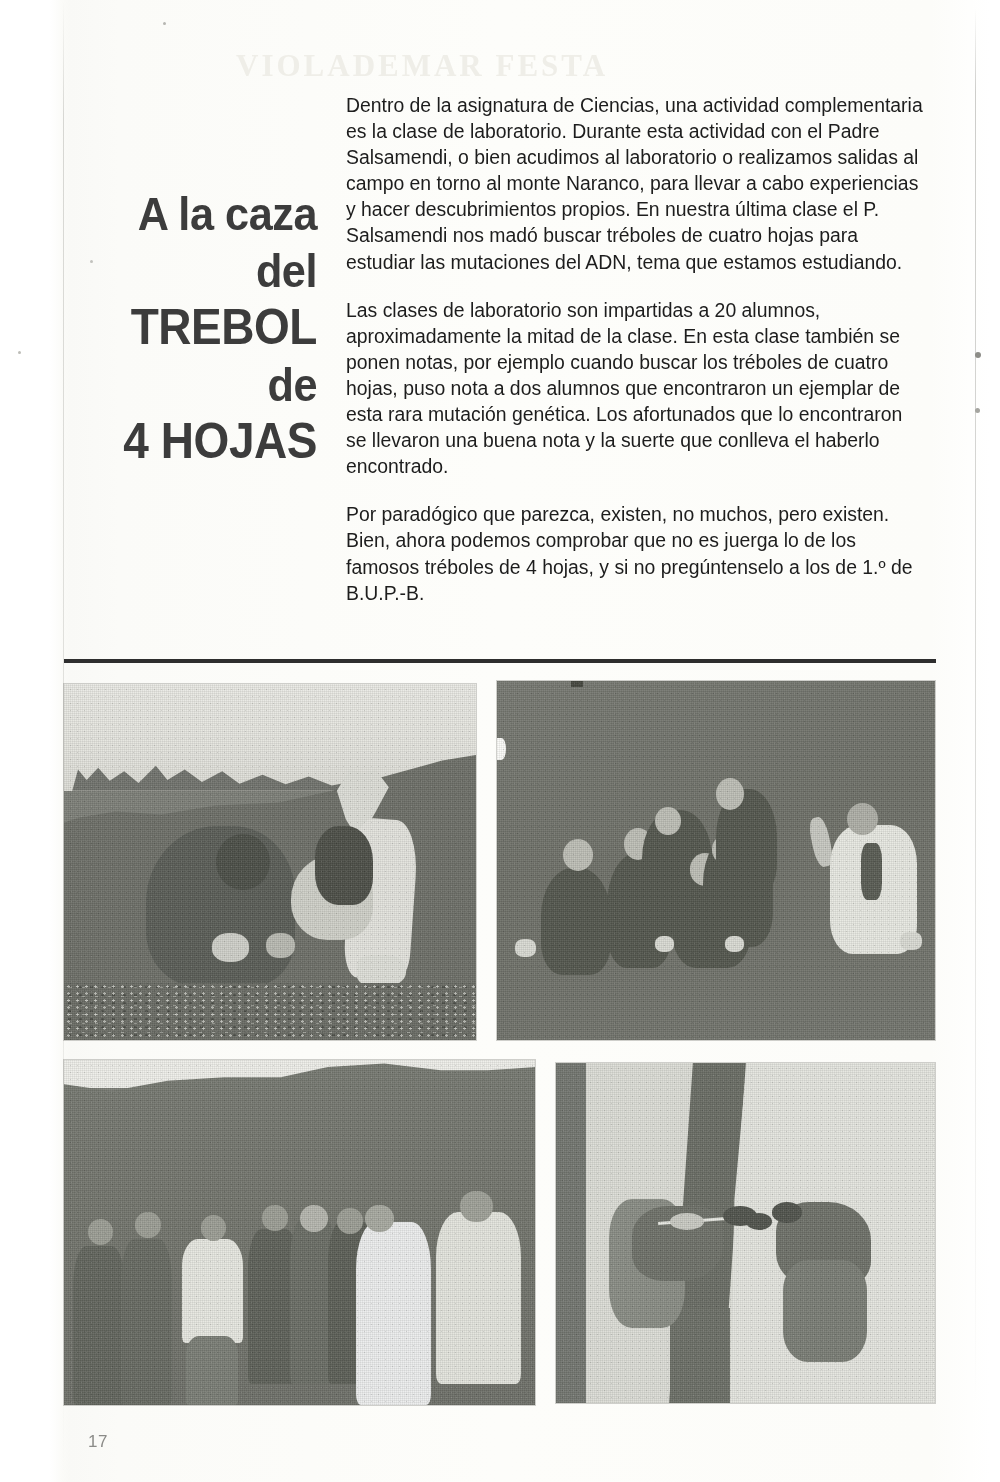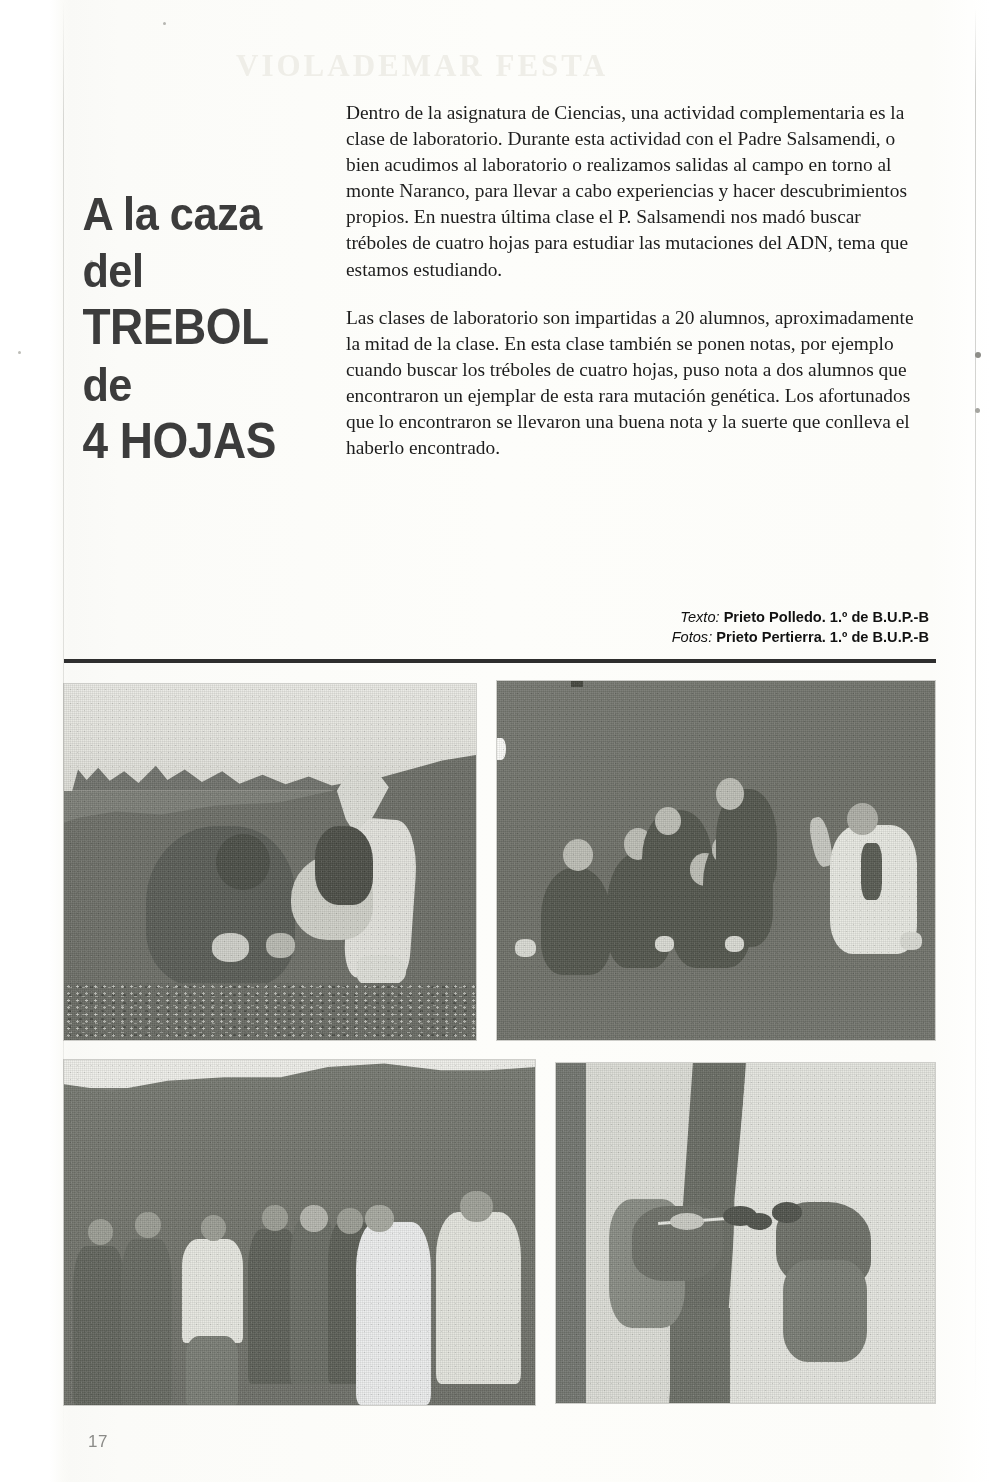--- a/index.html
+++ b/index.html
@@ -65,20 +65,21 @@
     white-space: nowrap;
     user-select: none;
   }
 
   
   .headline {
     position: absolute;
     left: 62px;
     top: 185px;
     width: 255px;
+    text-align: right;
     font-family: "Liberation Sans Narrow", "Liberation Sans", sans-serif;
     font-weight: bold;
     font-size: 47px;
     line-height: 57px;
     color: #3c3c3c;
     letter-spacing: -0.5px;
   }
   .headline .ln {
     display: block;
     white-space: nowrap;
@@ -93,22 +94,21 @@
   .article-body {
     position: absolute;
     left: 346px;
     top: 92px;
     width: 580px;
     color: #1d1d1d;
     font-size: 19.4px;
     line-height: 26.1px;
   }
   .article-body p {
-    margin: 8px 0 22px 0;
-    font-family: Liberation Serif, serif;
+    margin: 0 0 22px 0;
   }
   .article-body p:last-child {
     margin-bottom: 0;
   }
 
   
   .credits {
     position: absolute;
     right: 71px;
     top: 607px;
@@ -377,32 +377,23 @@
     <span class="ln">A la caza</span>
     <span class="ln">del</span>
     <span class="ln big">TREBOL</span>
     <span class="ln">de</span>
     <span class="ln big">4 HOJAS</span>
   </div>
 
   <div class="article-body">
     <p>Dentro de la asignatura de Ciencias, una actividad complementaria es la clase de laboratorio. Durante esta actividad con el Padre Salsamendi, o bien acudimos al laboratorio o realizamos salidas al campo en torno al monte Naranco, para llevar a cabo experiencias y hacer descubrimientos propios. En nuestra última clase el P. Salsamendi nos madó buscar tréboles de cuatro hojas para estudiar las mutaciones del ADN, tema que estamos estudiando.</p>
     <p>Las clases de laboratorio son impartidas a 20 alumnos, aproximadamente la mitad de la clase. En esta clase también se ponen notas, por ejemplo cuando buscar los tréboles de cuatro hojas, puso nota a dos alumnos que encontraron un ejemplar de esta rara mutación genética. Los afortunados que lo encontraron se llevaron una buena nota y la suerte que conlleva el haberlo encontrado.</p>
+    <p>Por paradógico que parezca, existen, no muchos, pero existen. Bien, ahora podemos comprobar que no es juerga lo de los famosos tréboles de 4 hojas, y si no pregúntenselo a los de 1.º de B.U.P.-B.</p>
   </div>
 
-  <div class="credits">
-    <div>
-      <span class="lbl">Texto:</span>
-      <span class="nm">Prieto Polledo. 1.º  de B.U.P.-B</span>
-    </div>
-    <div>
-      <span class="lbl">Fotos:</span>
-      <span class="nm">Prieto Pertierra. 1.º de B.U.P.-B</span>
-    </div>
-  </div>
 
   <div class="rule"></div>
 
   <div class="photo" id="photo-field" style="left:64px; top:684px; width:412px; height:356px;">
     <div class="scene">
       <div class="sky"></div>
       <div class="ridge"></div>
       <div class="treeline"></div>
       <div class="personA"></div>
       <div class="personA-head"></div>

